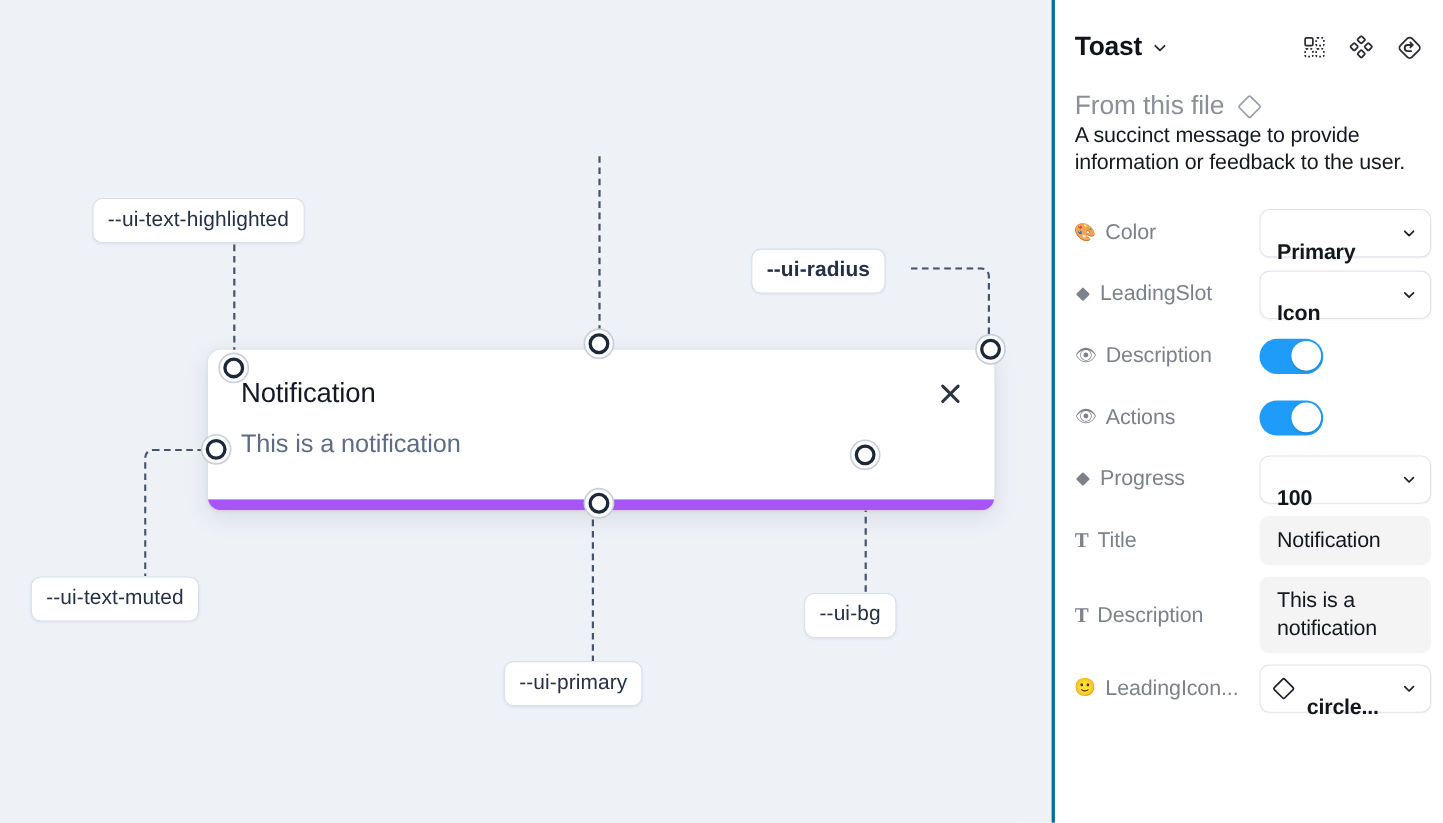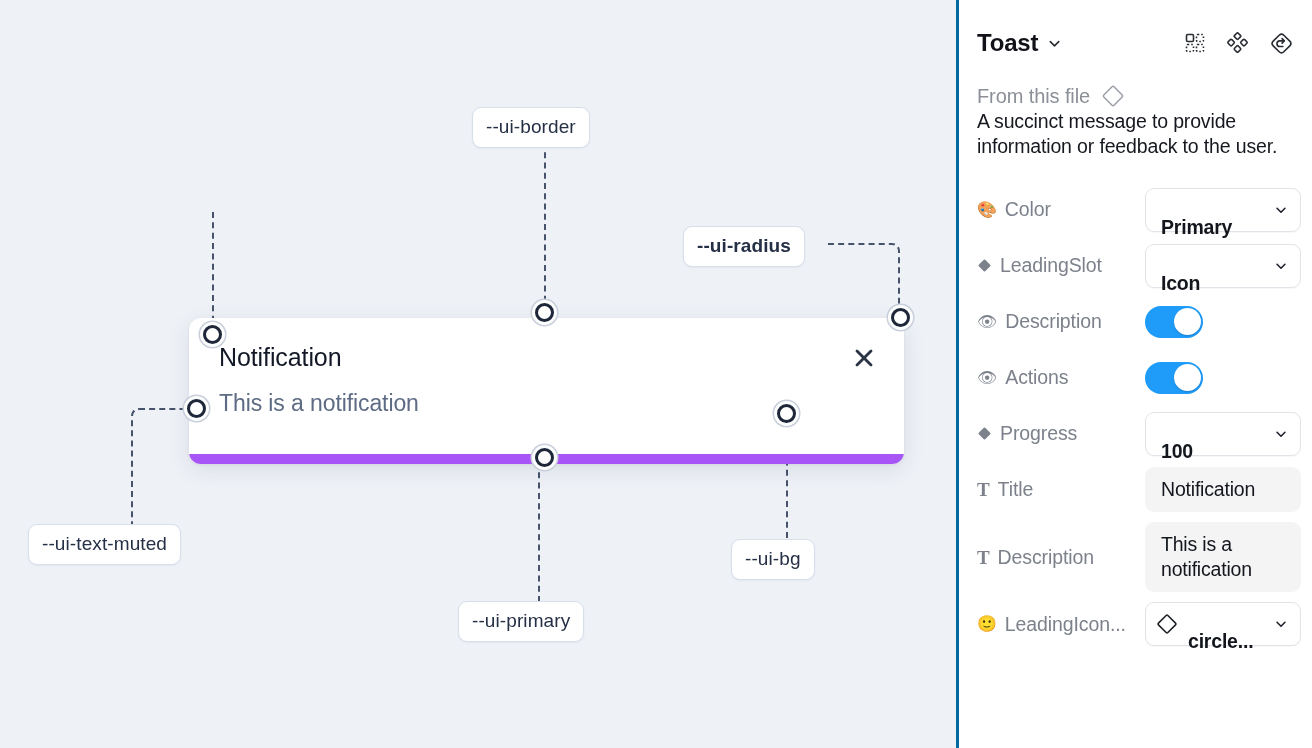--- a/index.html
+++ b/index.html
@@ -114,21 +114,21 @@
     letter-spacing: -0.2px;
   }
   .sb-title-caret { margin-left: 9px; display: flex; align-items: center; cursor: pointer; }
   .sb-header-icons { margin-left: auto; display: flex; align-items: center; gap: 20px; }
   .sb-ico { cursor: pointer; display: flex; align-items: center; justify-content: center; }
 
   .sb-fromfile {
     display: flex; align-items: center; gap: 10px;
     margin-top: 21px;
   }
-  .sb-fromfile-label { font-size: 20px; color: #8b8f97; letter-spacing: -0.1px; }
+  .sb-fromfile-label { font-size: 24px; color: #8b8f97; letter-spacing: -0.1px; }
 
   .sb-desc {
     font-size: 19.5px; color: #15181e; line-height: 1.30;
     letter-spacing: -0.15px;
   }
 
   .props { margin-top: 26px; }
   .prop-row {
     display: flex; align-items: center;
     min-height: 48px;
@@ -223,22 +223,22 @@
       <div class="toast-progress"></div>
     </div>
 
     <div class="handle" style="left:203px; top:325px;"></div>
     <div class="handle" style="left:535px; top:303px;"></div>
     <div class="handle" style="left:891px; top:308px;"></div>
     <div class="handle" style="left:187px; top:399px;"></div>
     <div class="handle" style="left:777px; top:404px;"></div>
     <div class="handle" style="left:535px; top:448px;"></div>
 
-
-    <div class="pill" style="left:472px; top:107px;">--ui-border</div>
+    <div class="pill" style="left:84px; top:180px;">--ui-text-highlighted</div>
+
 
     <div class="pill" style="left:683px; top:226px;font-weight:bold;">--ui-radius</div>
 
     <div class="pill" style="left:458px; top:601px;">--ui-primary</div>
 
     <div class="pill" style="left:28px; top:524px;">--ui-text-muted</div>
 
     <div class="pill" style="left:731px; top:539px;">--ui-bg</div>
   </div>
 

